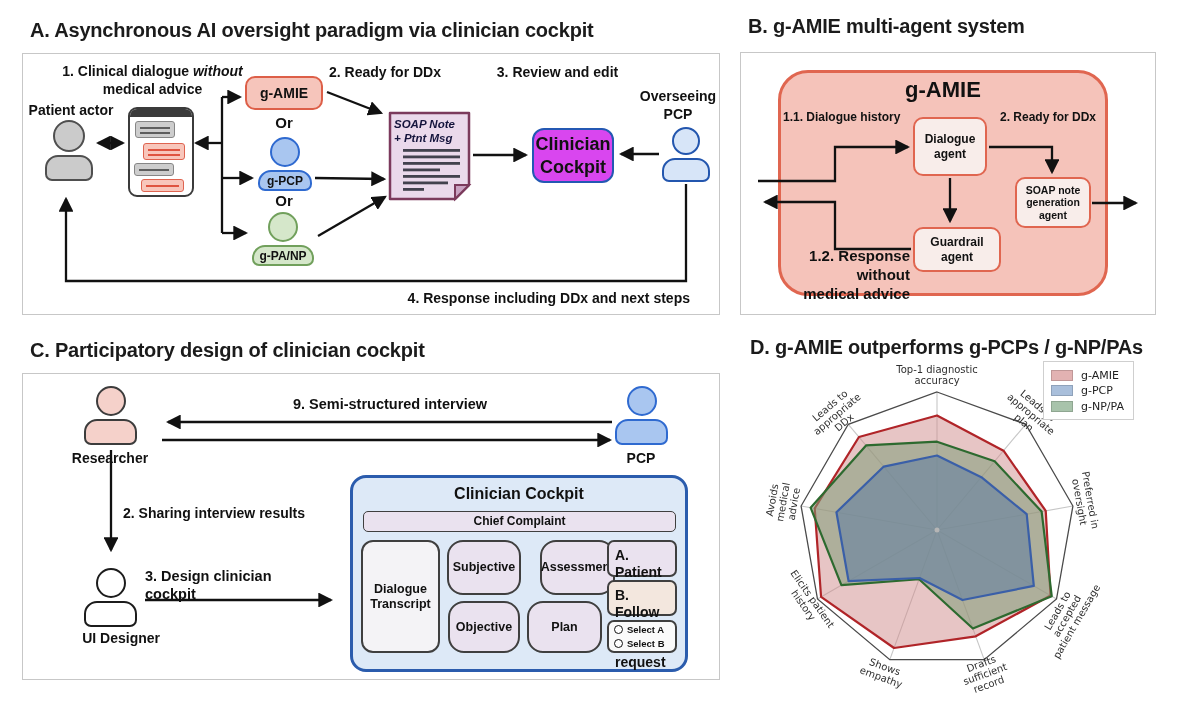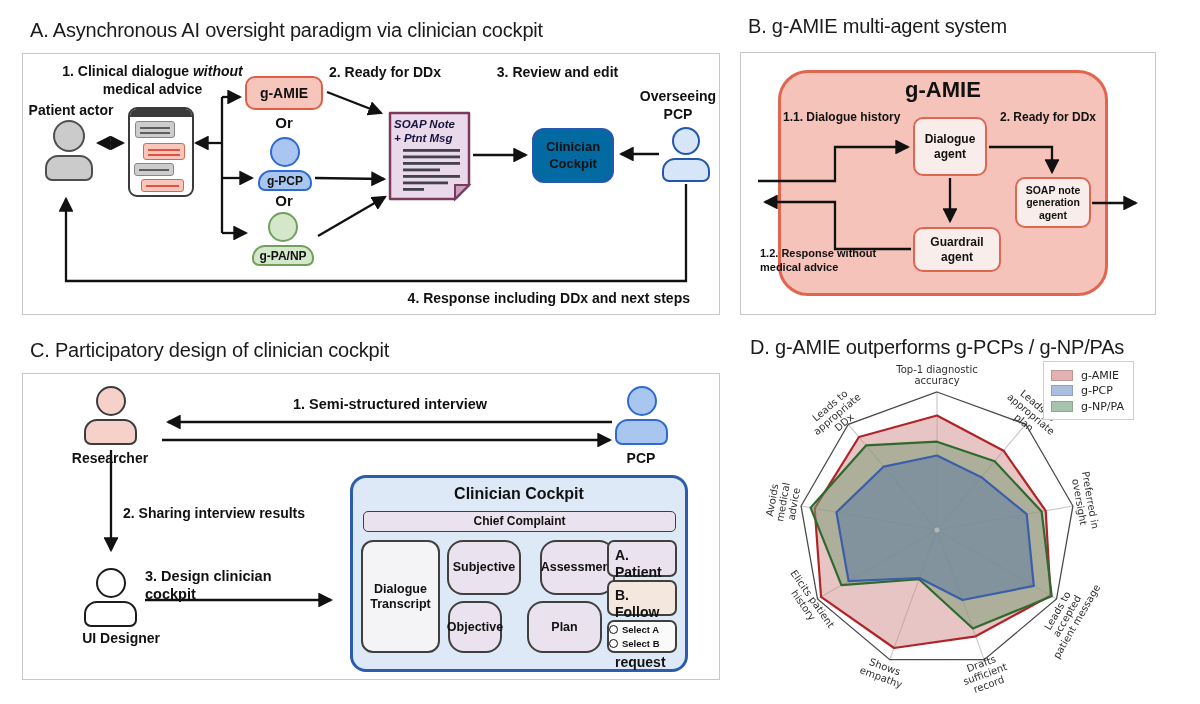--- a/index.html
+++ b/index.html
@@ -1,19 +1,19 @@
 <!DOCTYPE html>
 <html><head>
 <meta charset="utf-8">
 <style>
   html,body{margin:0;padding:0}
   body{width:1200px;height:704px;background:#fff;position:relative;overflow:hidden;
        font-family:"Liberation Sans",sans-serif;color:#111}
   .abs{position:absolute}
-  .panel-title{position:absolute;font-weight:normal;font-size:20px;color:#1b1b1b;letter-spacing:-0.2px;white-space:nowrap}
+  .panel-title{position:absolute;font-weight:bold;font-size:20px;color:#1b1b1b;letter-spacing:-0.2px;white-space:nowrap}
   .pbox{position:absolute;border:1.5px solid #c7c7c7;background:#fff}
   .lbl{position:absolute;font-weight:bold;font-size:14px;line-height:1.25;color:#111}
   .pre{white-space:pre-line}
   .cbox{position:absolute;display:flex;align-items:center;justify-content:center;
         text-align:center;font-weight:bold;box-sizing:border-box}
   .person{position:absolute}
   .p-head{border-radius:50%;border:2.5px solid;margin:0 auto;box-sizing:border-box}
   .p-body{border:2.5px solid;border-radius:13px 13px 7px 7px;margin-top:3px;
           display:flex;align-items:center;justify-content:center;font-weight:bold;box-sizing:border-box}
   .c-gray .p-head,.c-gray .p-body{background:#cbcbcb;border-color:#4f4f4f}
@@ -141,34 +141,34 @@
 </div>
 <div class="lbl" style="left:269px;top:192px;width:30px;text-align:center;font-size:15px">Or</div>
 <div class="person c-green" style="left:252px;top:212px;width:62px">
   <div class="p-head" style="width:30px;height:30px"></div>
   <div class="p-body" style="width:62px;height:21px;font-size:12px">g-PA/NP</div>
 </div>
 
 <div class="lbl pre" style="left:394px;top:117px;width:72px;font-style:italic;font-size:11.5px;color:#14143c">SOAP Note
 + Ptnt Msg</div>
 
-<div class="cbox pre" style="left:532px;top:128px;width:82px;height:55px;background:#0369a1;border:2.5px solid #2458b3;border-radius:12px;font-size:13px;line-height:1.25">Clinician
+<div class="cbox pre" style="left:532px;top:128px;width:82px;height:55px;background:#d946ef;border:2.5px solid #2458b3;border-radius:12px;font-size:18px;line-height:1.25">Clinician
 Cockpit</div>
 
 <div class="person c-bluelight" style="left:662px;top:127px;width:48px">
   <div class="p-head" style="width:28px;height:28px"></div>
   <div class="p-body" style="width:48px;height:24px"></div>
 </div>
 
 <div class="lbl" style="left:300px;top:290px;width:390px;text-align:right">4. Response including DDx and next steps</div>
 
 <div class="lbl" style="left:778px;top:76px;width:330px;text-align:center;font-size:22px">g-AMIE</div>
 <div class="lbl" style="left:783px;top:110px;width:125px;font-size:12px">1.1. Dialogue history</div>
 <div class="lbl" style="left:1000px;top:110px;width:100px;font-size:12px">2. Ready for DDx</div>
-<div class="lbl pre" style="left:760px;top:247px;width:132px;font-size:11px;text-align:left">1.2. Response without
+<div class="lbl pre" style="left:778px;top:247px;width:132px;font-size:15px;text-align:right">1.2. Response without
 medical advice</div>
 <div class="agent-box pre" style="left:913px;top:117px;width:74px;height:59px">Dialogue
 agent</div>
 <div class="agent-box pre" style="left:1015px;top:177px;width:76px;height:51px;font-size:10.5px">SOAP note
 generation
 agent</div>
 <div class="agent-box pre" style="left:913px;top:227px;width:88px;height:45px">Guardrail
 agent</div>
 
 <div class="person c-pink" style="left:84px;top:386px;width:53px">
@@ -176,45 +176,45 @@
   <div class="p-body" style="width:53px;height:26px"></div>
 </div>
 <div class="lbl" style="left:60px;top:450px;width:100px;text-align:center">Researcher</div>
 
 <div class="person c-blue" style="left:615px;top:386px;width:53px">
   <div class="p-head" style="width:30px;height:30px"></div>
   <div class="p-body" style="width:53px;height:26px"></div>
 </div>
 <div class="lbl" style="left:611px;top:450px;width:60px;text-align:center">PCP</div>
 
-<div class="lbl" style="left:270px;top:395px;width:240px;text-align:center;font-size:14.5px">1. Semi-structured interview</div>
+<div class="lbl" style="left:270px;top:395px;width:240px;text-align:center;font-size:14.5px">9. Semi-structured interview</div>
 <div class="lbl" style="left:123px;top:505px;width:200px">2. Sharing interview results</div>
 <div class="lbl" style="left:145px;top:567px;width:180px;font-size:14.5px">3. Design clinician cockpit</div>
 
 <div class="person c-white" style="left:84px;top:568px;width:53px">
   <div class="p-head" style="width:30px;height:30px"></div>
   <div class="p-body" style="width:53px;height:26px"></div>
 </div>
 <div class="lbl" style="left:60px;top:630px;width:100px;text-align:right;font-size:14px">UI Designer</div>
 
 <div class="abs" style="left:350px;top:475px;width:338px;height:197px;background:#dde9f7;border:3.5px solid #2b5cad;border-radius:16px;box-sizing:border-box">
   <div style="text-align:center;font-weight:bold;font-size:16px;margin-top:7px">Clinician Cockpit</div>
 </div>
 <div class="ck-box" style="left:363px;top:511px;width:313px;height:21px;font-size:12px;border-radius:5px;border-width:1.8px">Chief Complaint</div>
 <div class="ck-box pre" style="left:361px;top:540px;width:79px;height:113px;background:#f4f3f6;border-radius:12px">Dialogue
 Transcript</div>
 <div class="ck-box" style="left:447px;top:540px;width:74px;height:55px">Subjective</div>
-<div class="ck-box" style="left:448px;top:601px;width:54px;height:52px">Objective</div>
+<div class="ck-box" style="left:448px;top:601px;width:72px;height:52px">Objective</div>
 <div class="ck-box" style="left:540px;top:540px;width:75px;height:55px">Assessment</div>
 <div class="ck-box" style="left:527px;top:601px;width:75px;height:52px">Plan</div>
 <div class="ck-box ck-small pre" style="left:607px;top:540px;width:70px;height:37px">A. Patient
 message</div>
 <div class="ck-box ck-small pre" style="left:607px;top:580px;width:70px;height:36px;background:#f3e7de">B. Follow up
 visit request</div>
-<div class="ck-box" style="left:607px;top:620px;width:70px;height:33px;background:#fafafa;border-radius:7px;flex-direction:column;align-items:flex-start;">
+<div class="ck-box" style="left:607px;top:620px;width:70px;height:33px;background:#fafafa;border-radius:7px;flex-direction:column;align-items:flex-start;padding-left:5px">
   <div class="radio-row">
     <span class="radio"></span>
     <span>Select A</span>
   </div>
   <div class="radio-row">
     <span class="radio"></span>
     <span>Select B</span>
   </div>
 </div>
 

